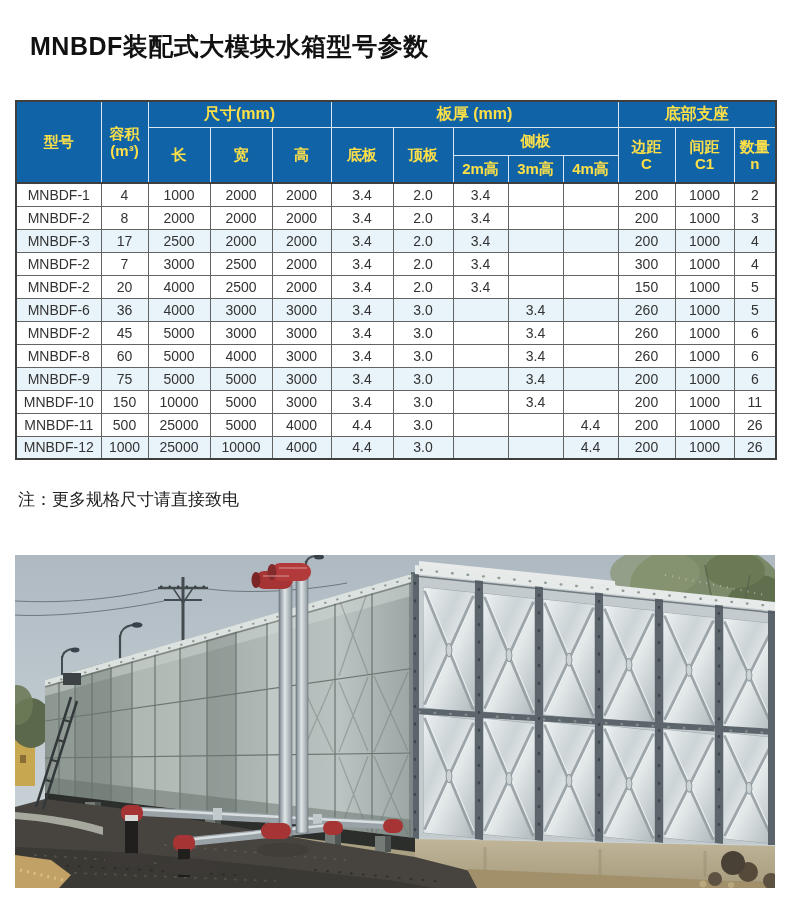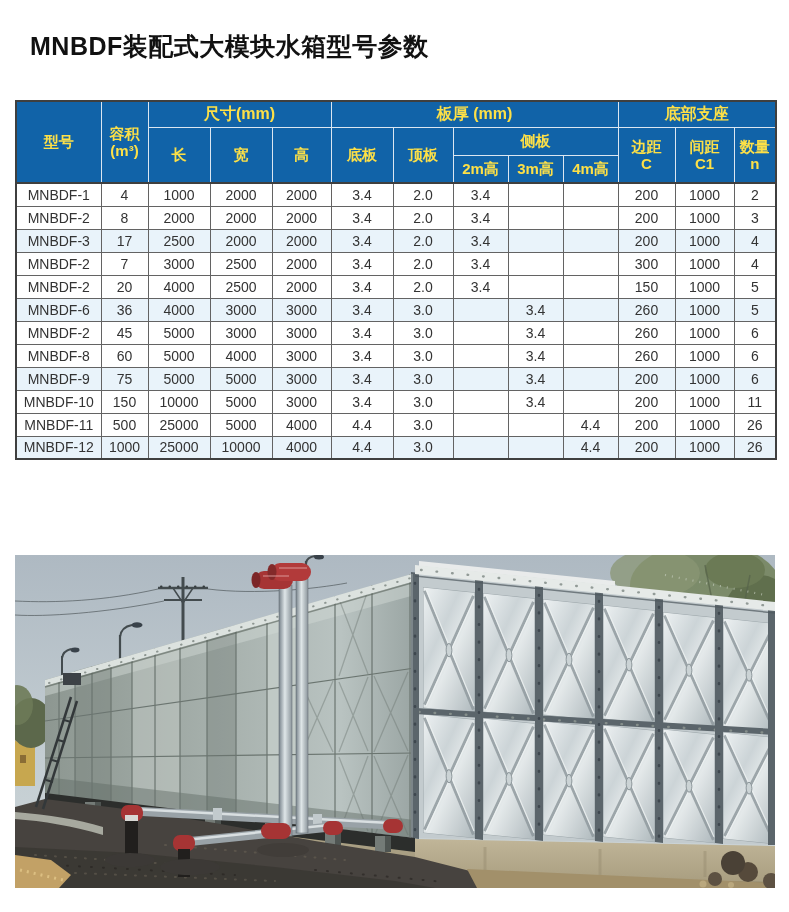--- a/index.html
+++ b/index.html
@@ -266,20 +266,21 @@
       <td></td>
       <td>4.4</td>
       <td>200</td>
       <td>1000</td>
       <td>26</td>
     </tr>
         </tbody>
     </table>
   </div>
 
+  <div class="note">注：更多规格尺寸请直接致电</div>
 
   <svg class="photo" viewBox="0 0 760 333" preserveAspectRatio="none">
     <defs>
       <linearGradient id="sky" x1="0" y1="0" x2="0" y2="1">
         <stop offset="0" stop-color="#aeb9c2"></stop>
           <stop offset="0.6" stop-color="#c3cdd2"></stop>
           <stop offset="1" stop-color="#ced6d8"></stop>
       </linearGradient>
       <linearGradient id="lface" x1="0" y1="0" x2="1" y2="0">
         <stop offset="0" stop-color="#8d9791"></stop>

